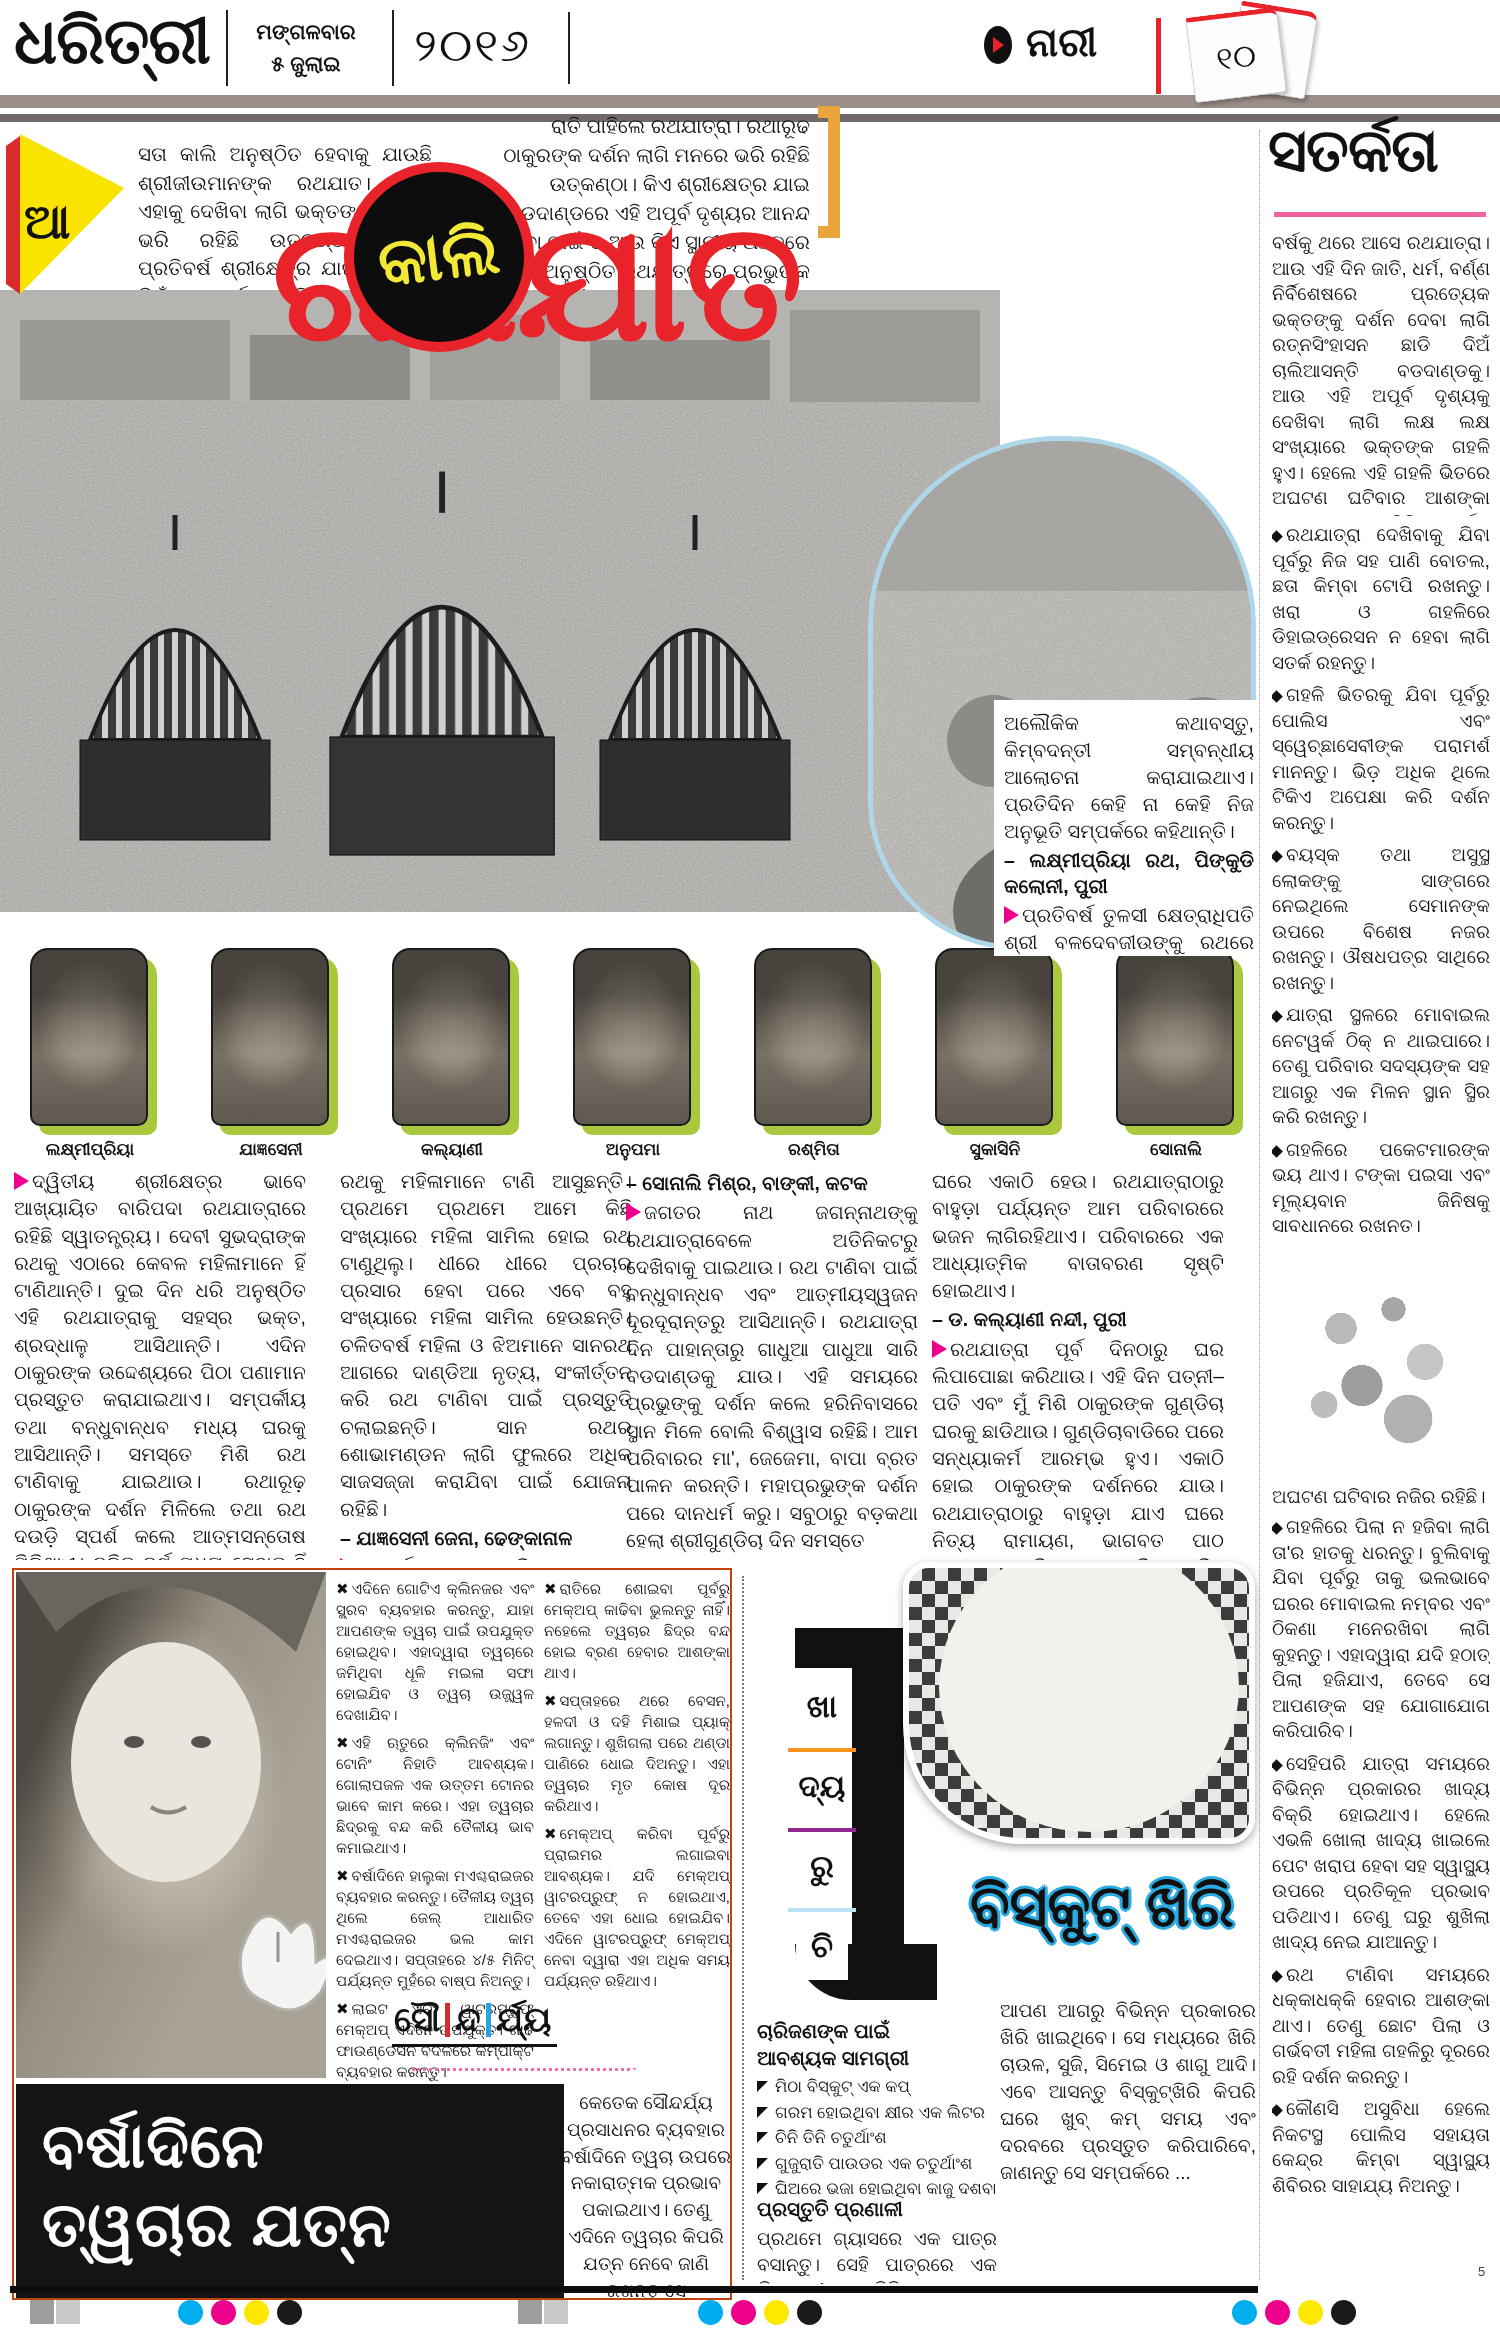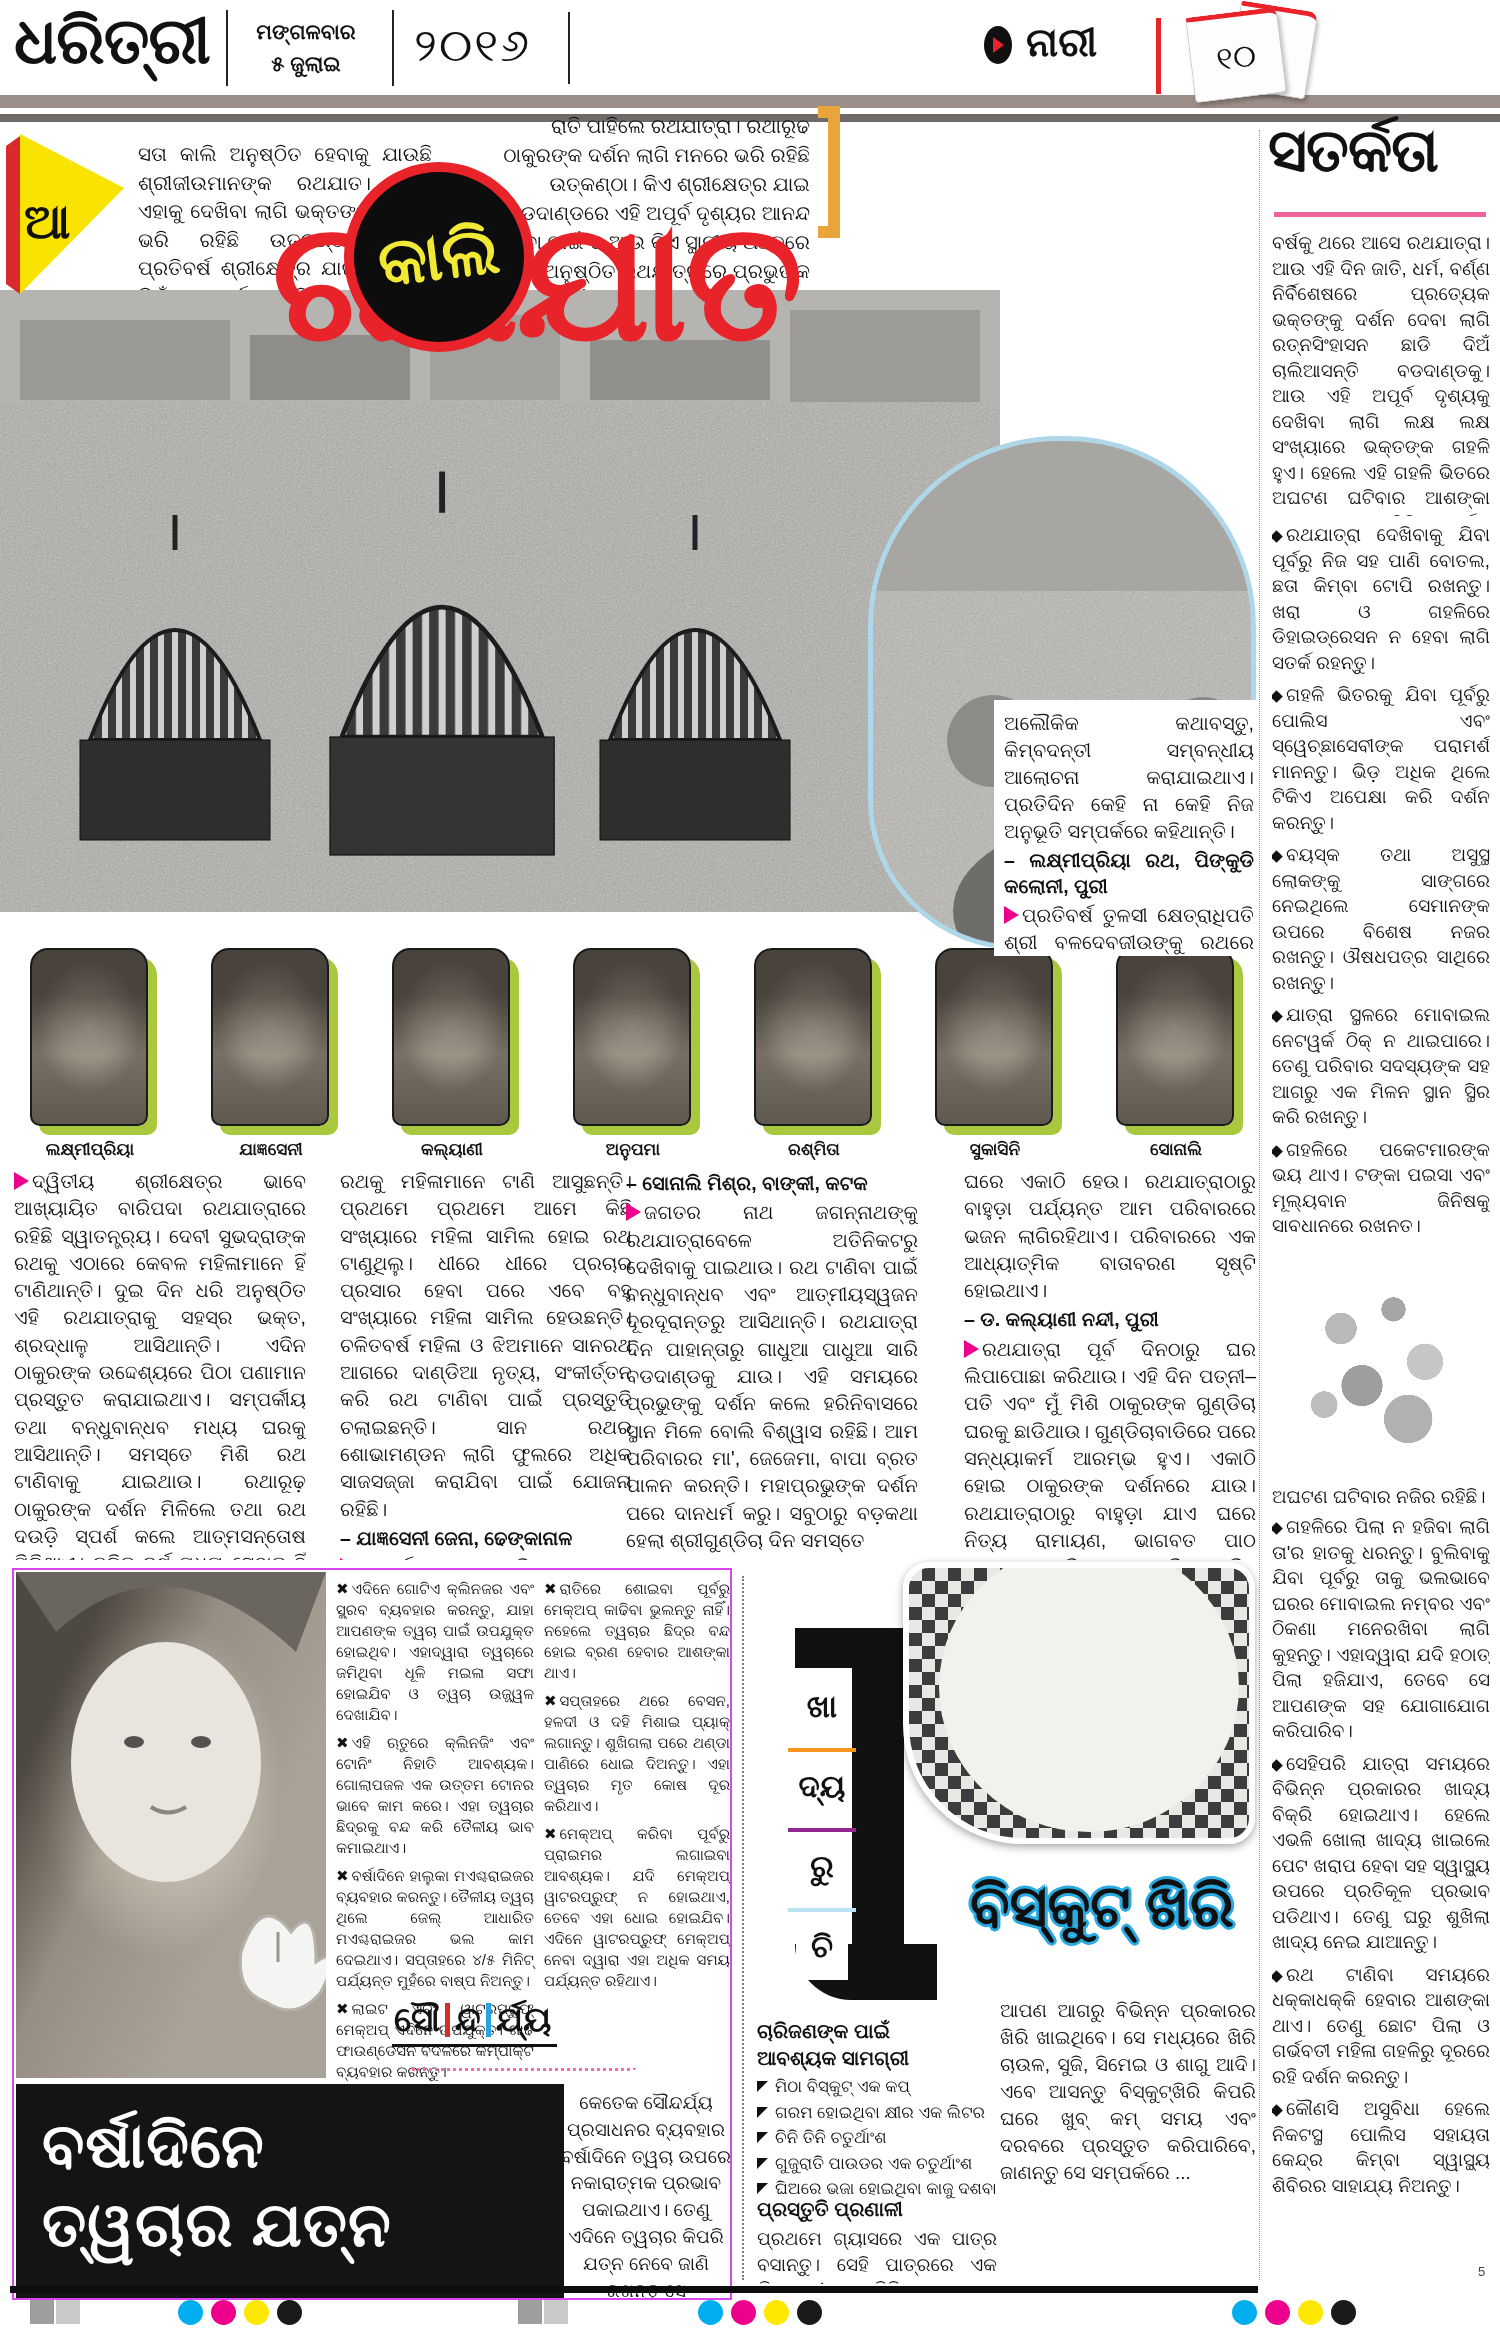--- a/index.html
+++ b/index.html
@@ -51,21 +51,21 @@
   .tip { margin-bottom:7px; }
   .dia { display:inline-block; width:9px; height:9px; background:#111; transform:rotate(45deg); margin-right:5px; }
   .jewel { left:1278px; top:1238px; width:210px; height:238px; background:
       radial-gradient(circle 26px at 30% 38%, #b9b9b9 60%, transparent 61%),
       radial-gradient(circle 20px at 55% 30%, #a6a6a6 60%, transparent 61%),
       radial-gradient(circle 30px at 70% 52%, #c6c6c6 60%, transparent 61%),
       radial-gradient(circle 34px at 40% 62%, #9e9e9e 60%, transparent 61%),
       radial-gradient(circle 22px at 22% 70%, #bdbdbd 60%, transparent 61%),
       radial-gradient(circle 40px at 62% 76%, #b1b1b1 60%, transparent 61%),#fff; }
   
-  .beauty { left:12px; top:1568px; width:720px; height:732px; border:2px solid #d946ef; overflow:hidden; background:#fff; }
+  .beauty { left:12px; top:1568px; width:720px; height:732px; border:2px solid #c2410c; overflow:hidden; background:#fff; }
   .bphoto { position:absolute; left:2px; top:2px; width:310px; height:506px;
     background: radial-gradient(ellipse 40% 34% at 46% 42%, #f0ece6 0%, #ddd8d0 55%, #b9b4ac 100%),
                 linear-gradient(115deg, #6a665f 0 18%, #cfcac2 40%, #e9e6e0 70%); background-blend-mode:multiply; }
   .bcol { position:absolute; font-size:15px; line-height:1.4; text-align:justify; }
   .xmark { font-weight:900; margin-right:3px; }
   .blabel { position:absolute; left:378px; top:430px; font-size:34px; font-weight:800; border-bottom:3px solid #111; padding:0 6px 4px 2px; }
   .vbar { display:inline-block; width:5px; height:34px; vertical-align:-6px; margin:0 5px; }
   .pinkdots { position:absolute; left:398px; top:498px; width:296px; border-top:3px dotted #f06eaa; }
   .bheadbox { position:absolute; left:2px; top:514px; width:548px; height:214px; background:#141414; color:#fff; padding:22px 10px 0 26px; font-size:62px; font-weight:700; line-height:1.28; letter-spacing:1px; }
   .bcircle { position:absolute; left:520px; top:492px; width:300px; height:270px; background:#fff; border-radius:50%; }
@@ -232,21 +232,21 @@
   </div>
   <div class="abs col jus" style="left:320px;margin-left:20px;">
     <div>ରଥକୁ ମହିଳାମାନେ ଟାଣି ଆସୁଛନ୍ତି। ପ୍ରଥମେ ପ୍ରଥମେ ଆମେ କିଛି ସଂଖ୍ୟାରେ ମହିଳା ସାମିଲ ହୋଇ ରଥ ଟାଣୁଥିଲୁ। ଧୀରେ ଧୀରେ ପ୍ରଚାର ପ୍ରସାର ହେବା ପରେ ଏବେ ବହୁ ସଂଖ୍ୟାରେ ମହିଳା ସାମିଲ ହେଉଛନ୍ତି। ଚଳିତବର୍ଷ ମହିଳା ଓ ଝିଅମାନେ ସାନରଥ ଆଗରେ ଦାଣ୍ଡିଆ ନୃତ୍ୟ, ସଂକୀର୍ତ୍ତନ କରି ରଥ ଟାଣିବା ପାଇଁ ପ୍ରସ୍ତୁତି ଚଲାଇଛନ୍ତି। ସାନ ରଥର ଶୋଭାମଣ୍ଡନ ଲାଗି ଫୁଲରେ ଅଧିକ ସାଜସଜ୍ଜା କରାଯିବା ପାଇଁ ଯୋଜନା ରହିଛି।</div>
     <div class="byline">– ଯାଜ୍ଞସେନୀ ଜେନା, ଢେଙ୍କାନାଳ</div>
     <div><span class="arrow"></span><span>ସବୁବର୍ଷ ରଥଯାତ୍ରା ଦିନ ବାଙ୍କୀରେ ଥାଏ। ଏଥର କିନ୍ତୁ ରଥ ଦେଖିବାକୁ ପୁରୀ ଯିବି। ମୋ' ସ୍ୱାମୀ ଓ ମୁଁ ମିଶି ଜଗନ୍ନାଥଙ୍କୁ ଦର୍ଶନ କରିବୁ। ବହୁ ବିପଦରୁ ଜଗତର ନାଥ ମୋତେ</span></div>
   </div>
   <div class="abs col jus" style="left:626px;">
     <div class="byline">– ସୋନାଲି ମିଶ୍ର, ବାଙ୍କୀ, କଟକ</div>
     <div><span class="arrow"></span><span>ଜଗତର ନାଥ ଜଗନ୍ନାଥଙ୍କୁ ରଥଯାତ୍ରାବେଳେ ଅତିନିକଟରୁ ଦେଖିବାକୁ ପାଇଥାଉ। ରଥ ଟାଣିବା ପାଇଁ ବନ୍ଧୁବାନ୍ଧବ ଏବଂ ଆତ୍ମୀୟସ୍ୱଜନ ଦୂରଦୂରାନ୍ତରୁ ଆସିଥାନ୍ତି। ରଥଯାତ୍ରା ଦିନ ପାହାନ୍ତାରୁ ଗାଧୁଆ ପାଧୁଆ ସାରି ବଡଦାଣ୍ଡକୁ ଯାଉ। ଏହି ସମୟରେ ପ୍ରଭୁଙ୍କୁ ଦର୍ଶନ କଲେ ହରିନିବାସରେ ସ୍ଥାନ ମିଳେ ବୋଲି ବିଶ୍ୱାସ ରହିଛି। ଆମ ପରିବାରର ମା', ଜେଜେମା, ବାପା ବ୍ରତ ପାଳନ କରନ୍ତି। ମହାପ୍ରଭୁଙ୍କ ଦର୍ଶନ ପରେ ଦାନଧର୍ମ କରୁ। ସବୁଠାରୁ ବଡ଼କଥା ହେଲା ଶ୍ରୀଗୁଣ୍ଡିଚା ଦିନ ସମସ୍ତେ</span></div>
   </div>
-  <div class="abs col jus" style="left:932px;margin-left:32px;">
+  <div class="abs col jus" style="left:932px;">
     <div>ଘରେ ଏକାଠି ହେଉ। ରଥଯାତ୍ରାଠାରୁ ବାହୁଡ଼ା ପର୍ଯ୍ୟନ୍ତ ଆମ ପରିବାରରେ ଭଜନ ଲାଗିରହିଥାଏ। ପରିବାରରେ ଏକ ଆଧ୍ୟାତ୍ମିକ ବାତାବରଣ ସୃଷ୍ଟି ହୋଇଥାଏ।</div>
     <div class="byline">– ଡ. କଲ୍ୟାଣୀ ନନ୍ଦୀ, ପୁରୀ</div>
     <div><span class="arrow"></span><span>ରଥଯାତ୍ରା ପୂର୍ବ ଦିନଠାରୁ ଘର ଲିପାପୋଛା କରିଥାଉ। ଏହି ଦିନ ପତ୍ନୀ–ପତି ଏବଂ ମୁଁ ମିଶି ଠାକୁରଙ୍କ ଗୁଣ୍ଡିଚା ଘରକୁ ଛାଡିଥାଉ। ଗୁଣ୍ଡିଚାବାଡିରେ ପରେ ସନ୍ଧ୍ୟାକର୍ମ ଆରମ୍ଭ ହୁଏ। ଏକାଠି ହୋଇ ଠାକୁରଙ୍କ ଦର୍ଶନରେ ଯାଉ। ରଥଯାତ୍ରାଠାରୁ ବାହୁଡ଼ା ଯାଏ ଘରେ ନିତ୍ୟ ରାମାୟଣ, ଭାଗବତ ପାଠ ହୋଇଥାଏ। ବିଶେଷତଃ ଏହି ସାତଦିନ ବ୍ୟାପୀ ଠାକୁରଙ୍କ ସ୍ମରଣରେ</span></div>
 
   </div>
 
   <div class="abs side-div"></div>
   <div class="abs side-head">ସତର୍କତା</div>
   <div class="abs side-rule"></div>
   <div class="abs side-text jus" style="top:230px;height:286px;">ବର୍ଷକୁ ଥରେ ଆସେ ରଥଯାତ୍ରା। ଆଉ ଏହି ଦିନ ଜାତି, ଧର୍ମ, ବର୍ଣ୍ଣ ନିର୍ବିଶେଷରେ ପ୍ରତ୍ୟେକ ଭକ୍ତଙ୍କୁ ଦର୍ଶନ ଦେବା ଲାଗି ରତ୍ନସିଂହାସନ ଛାଡି ଦିଅଁ ଚାଲିଆସନ୍ତି ବଡଦାଣ୍ଡକୁ। ଆଉ ଏହି ଅପୂର୍ବ ଦୃଶ୍ୟକୁ ଦେଖିବା ଲାଗି ଲକ୍ଷ ଲକ୍ଷ ସଂଖ୍ୟାରେ ଭକ୍ତଙ୍କ ଗହଳି ହୁଏ। ହେଲେ ଏହି ଗହଳି ଭିତରେ ଅଘଟଣ ଘଟିବାର ଆଶଙ୍କା ଥାଏ। ତେଣୁ କିଛି ସତର୍କତା ଅବଲମ୍ବନ କରିବା ଜରୁରୀ। ଏଥିପାଇଁ କିଛି ଟିପ୍ସ...</div>

